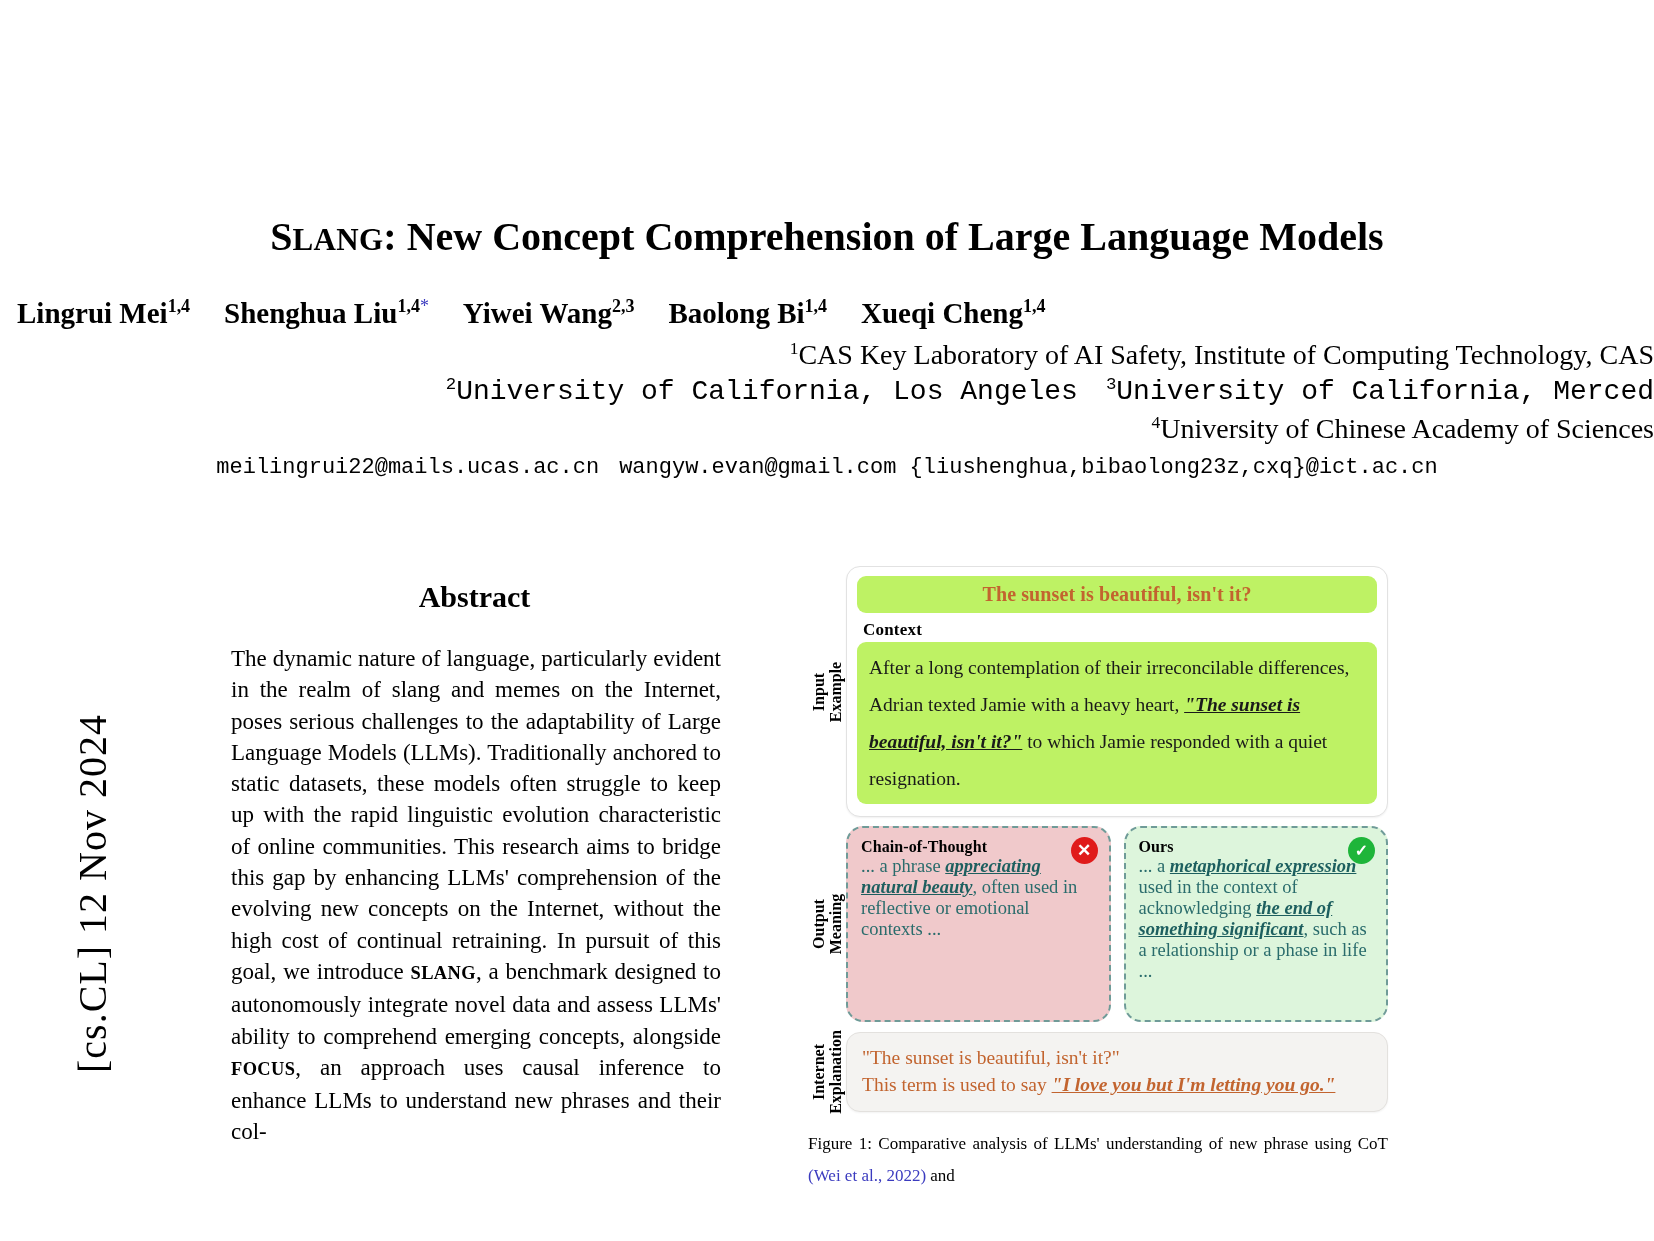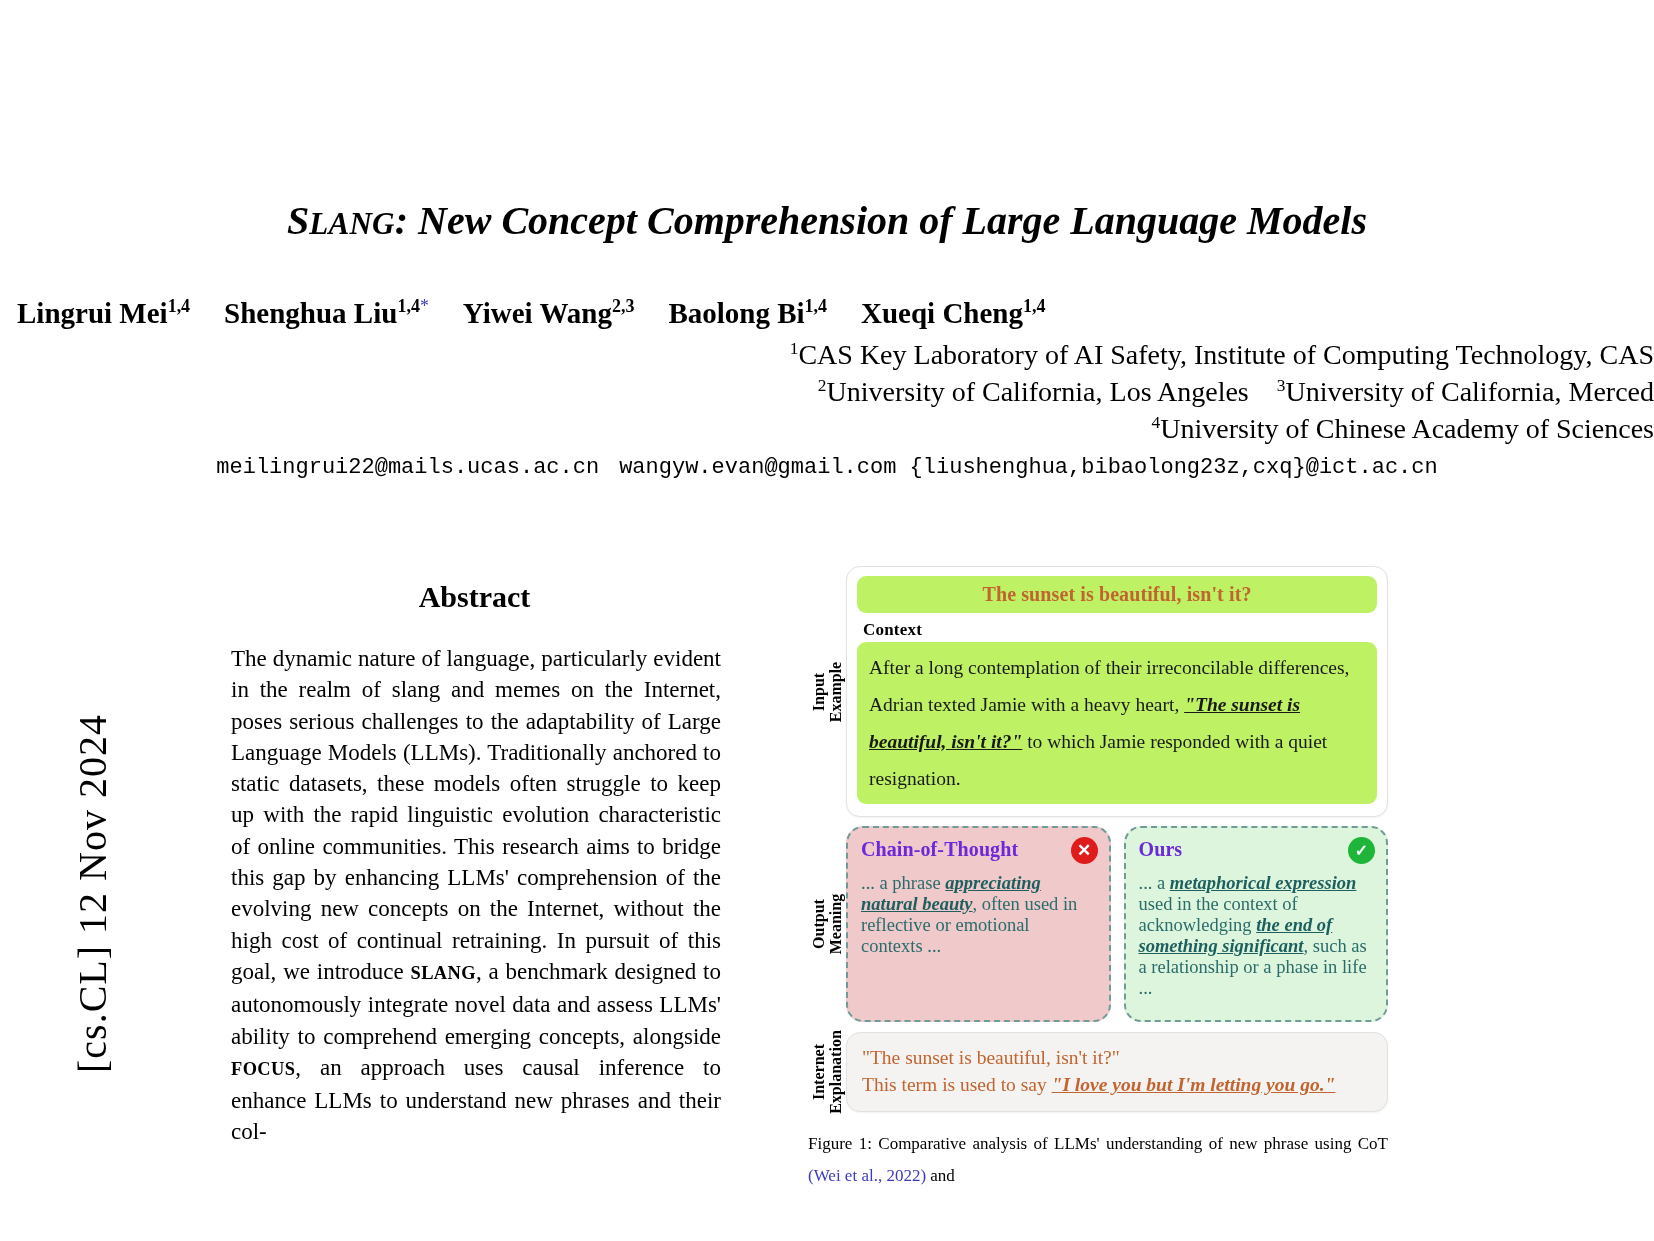--- a/index.html
+++ b/index.html
@@ -29,27 +29,26 @@
     letter-spacing: 1px;
     color: #000;
     white-space: nowrap;
     text-align: center;
   }
 
   
   #title {
     position: absolute;
     left: 0;
-    top: 198px;
+    top: 214px;
     width: 1654px;
     text-align: center;
     font-size: 40px;
     font-weight: bold;
     line-height: 1.15;
-    font-style: italic;
   }
   .sc-first { font-size: 40px; }
   .sc-rest { font-size: 31px; letter-spacing: 0.3px; }
 
   
   #authors {
     position: absolute;
     left: 0;
     top: 297px;
     width: 1426px;
@@ -65,21 +64,21 @@
   
   .affil-line {
     position: absolute;
     left: 0;
     width: 1654px;
     text-align: right;
     font-size: 28px;
     font-weight: normal;
   }
   #affil1 { top: 339px; }
-  #affil2 { top: 376px; }
+  #affil2 { top: 376px; font-family: Liberation Mono, monospace; }
   #affil3 { top: 413px; }
   .affil-gap { display: inline-block; width: 28px; }
 
   
   #emails {
     position: absolute;
     left: 0;
     top: 455px;
     width: 1654px;
     text-align: center;
@@ -192,24 +191,23 @@
   }
   .cot-card {
     background: #f0c9cb;
     border: 2px dashed #6f9b98;
   }
   .ours-card {
     background: #ddf5dc;
     border: 2px dashed #6f9b98;
   }
   .out-title {
-    font-size: 20px;
-    font-weight: bold;
-    color: #6d28d9;
-    margin-bottom: 12px;
+    font-size: 16px;
+    font-weight: bold;
+    color: #000000;
     letter-spacing: 0.1px;
   }
   .out-text {
     font-size: 18.5px;
     line-height: 21px;
     color: #2a6c6c;
   }
   .out-text .hl {
     font-weight: bold;
     font-style: italic;

